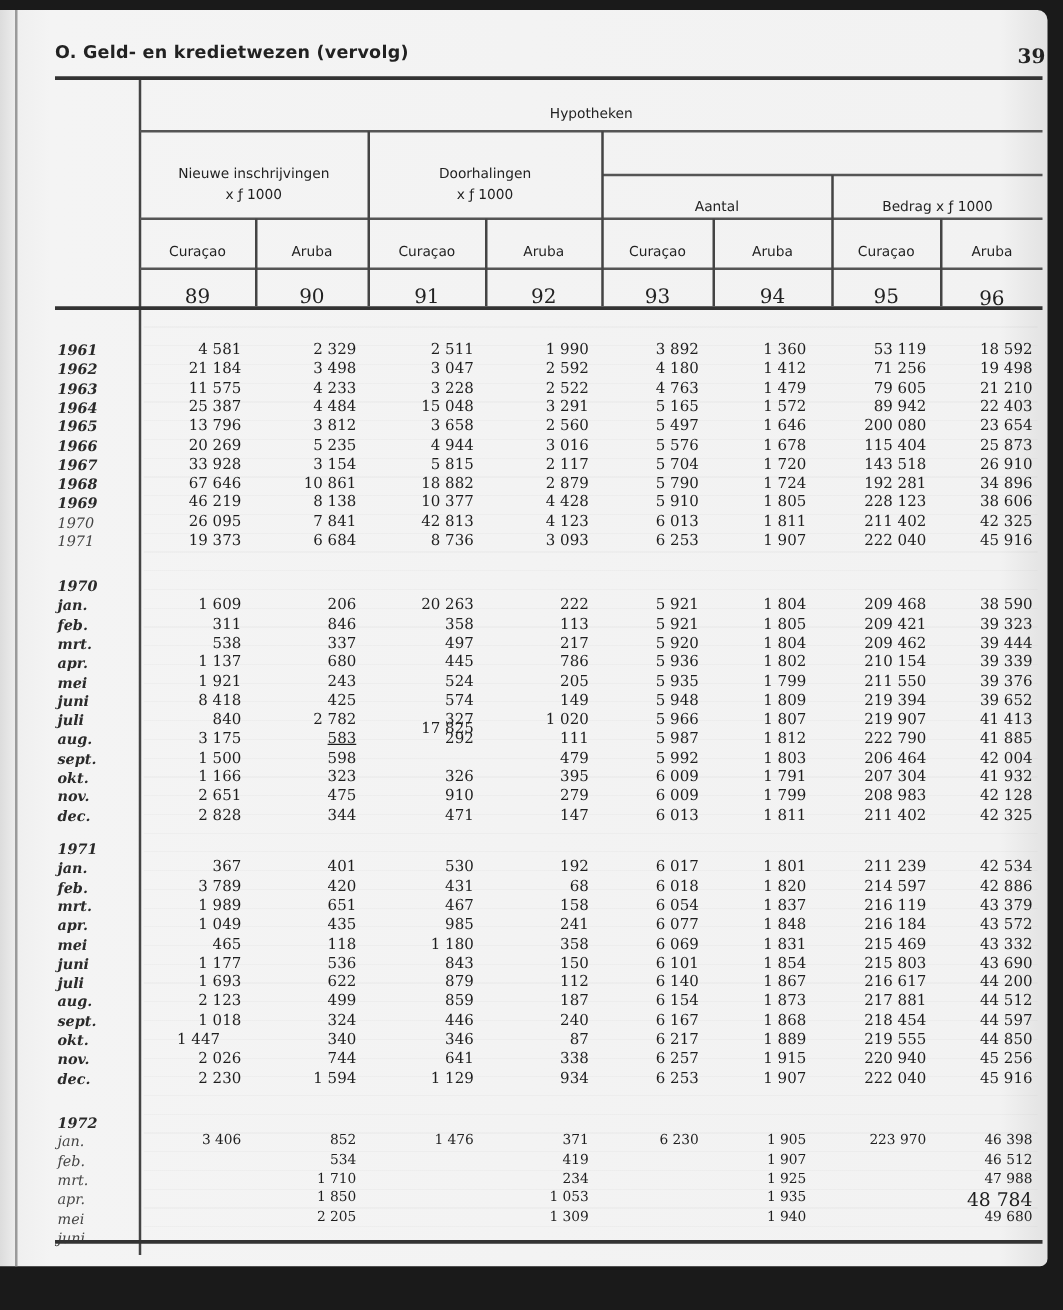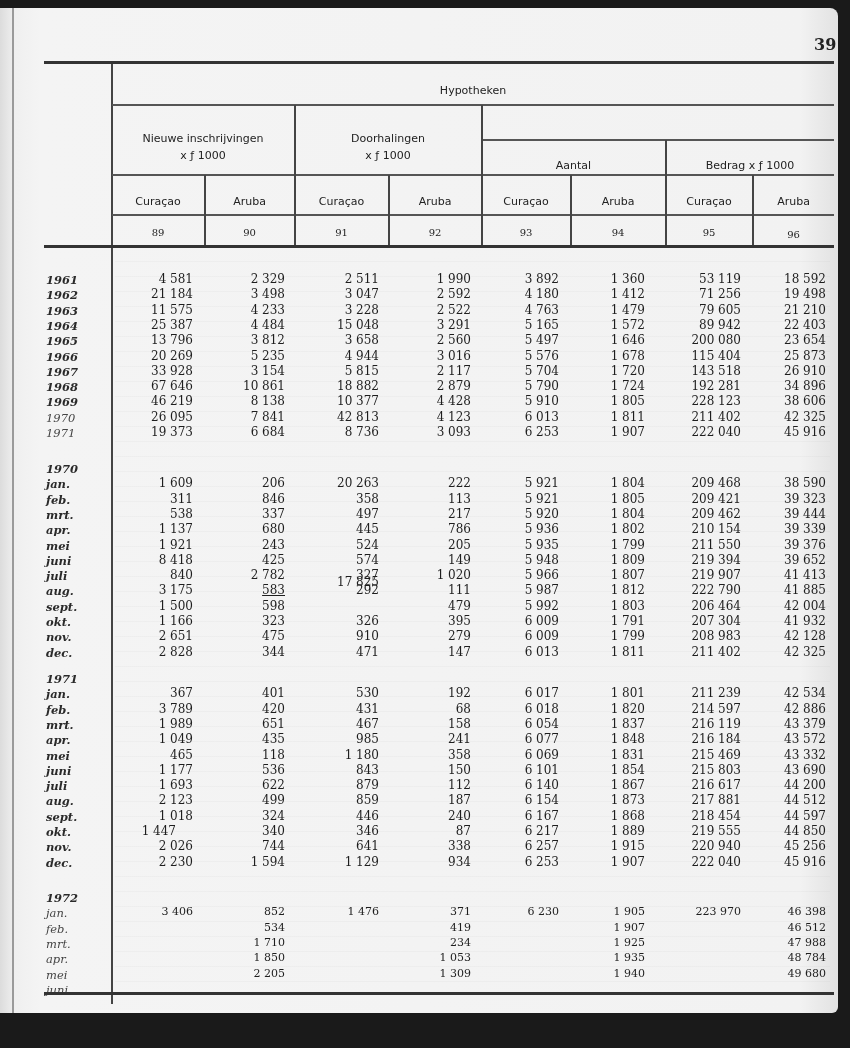--- a/index.html
+++ b/index.html
@@ -23,21 +23,21 @@
     position:absolute; left:814px; top:27px;
     font-family:"DejaVu Serif", serif; font-weight:bold; font-size:16px; color:#222;
   }
   .rule { position:absolute; background:#333; }
   .vline { position:absolute; background:#444; width:1.5px; }
   .hthin { position:absolute; background:#555; height:1.5px; }
   .hdr {
     position:absolute; font-family:"DejaVu Sans", sans-serif; font-size:11px; color:#222;
     text-align:center; line-height:17px;
   }
-  .cnum { position:absolute; font-size:10px; color:#222; text-align:center; }
+  .cnum { position:absolute; font-size:16px; color:#222; text-align:center; }
   .rows { position:absolute; left:0; top:0; }
   .lab {
     position:absolute; left:46px; width:70px; font-style:italic; font-weight:bold;
     font-size:11.5px; color:#2a2a2a;
   }
   .lab.light { font-weight:normal; color:#444; }
   .val {
     position:absolute; text-align:right; font-size:12px; color:#1e1e1e;
     font-family:"DejaVu Serif", serif;
   }
@@ -45,20 +45,21 @@
     background:repeating-linear-gradient(0deg, rgba(0,0,0,0.0) 0px, rgba(0,0,0,0.0) 14px, rgba(0,0,0,0.025) 14px, rgba(0,0,0,0.025) 15px);
   }
 </style>
 </head>
 <body>
 
 <div class="page">
   <div class="spine"></div>
   <div class="ghost"></div>
 
+  <div class="header-title">O.  Geld- en kredietwezen (vervolg)</div>
   <div class="page-number">39</div>
 
   <div class="rule" style="left:44px;top:53px;width:790px;height:3px;"></div>
 
   <div class="vline" style="left:111px;top:56px;height:940px;"></div>
 
   <div class="hthin" style="left:112px;top:96px;width:722px;"></div>
   <div class="hthin" style="left:482px;top:131px;width:352px;"></div>
   <div class="hthin" style="left:112px;top:166px;width:722px;"></div>
   <div class="hthin" style="left:112px;top:206px;width:722px;"></div>
@@ -527,21 +528,21 @@
       </div>
       <div>
         <div class="lab light" style="top: 944.2px;">apr.</div>
         <div class="val" style="top: 943.2px; left: 113px; width: 80px; font-size: 11px;"></div>
         <div class="val" style="top: 943.2px; left: 205px; width: 80px; font-size: 11px;">1 850</div>
         <div class="val" style="top: 943.2px; left: 299px; width: 80px; font-size: 11px;"></div>
         <div class="val" style="top: 943.2px; left: 391px; width: 80px; font-size: 11px;">1 053</div>
         <div class="val" style="top: 943.2px; left: 479px; width: 80px; font-size: 11px;"></div>
         <div class="val" style="top: 943.2px; left: 565px; width: 80px; font-size: 11px;">1 935</div>
         <div class="val" style="top: 943.2px; left: 661px; width: 80px; font-size: 11px;"></div>
-        <div class="val" style="top: 943.2px; left: 746px; width: 80px; font-size: 11px;">48 784</div>
+        <div class="val" style="top: 943.2px; left: 746px; width: 80px; font-size: 15px;">48 784</div>
       </div>
       <div>
         <div class="lab light" style="top: 959.5px;">mei</div>
         <div class="val" style="top: 958.5px; left: 113px; width: 80px; font-size: 11px;"></div>
         <div class="val" style="top: 958.5px; left: 205px; width: 80px; font-size: 11px;">2 205</div>
         <div class="val" style="top: 958.5px; left: 299px; width: 80px; font-size: 11px;"></div>
         <div class="val" style="top: 958.5px; left: 391px; width: 80px; font-size: 11px;">1 309</div>
         <div class="val" style="top: 958.5px; left: 479px; width: 80px; font-size: 11px;"></div>
         <div class="val" style="top: 958.5px; left: 565px; width: 80px; font-size: 11px;">1 940</div>
         <div class="val" style="top: 958.5px; left: 661px; width: 80px; font-size: 11px;"></div>

